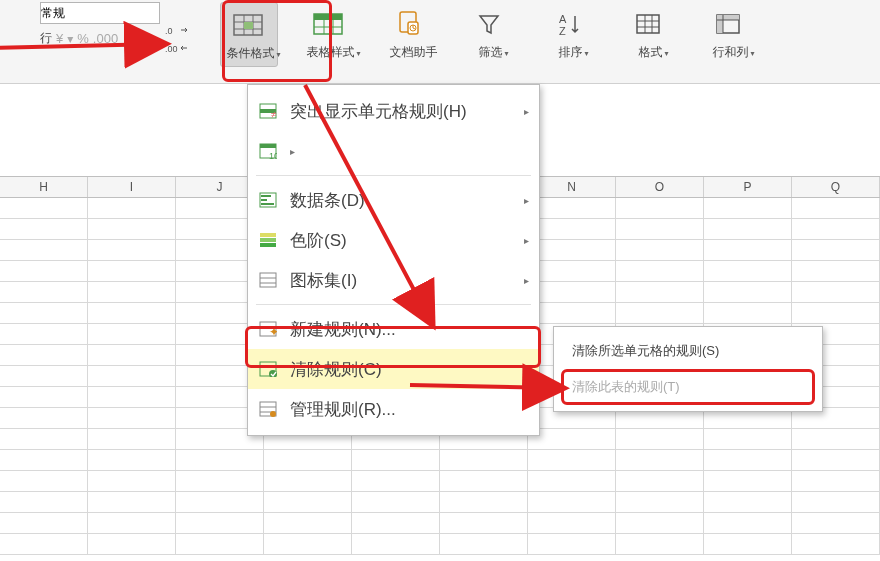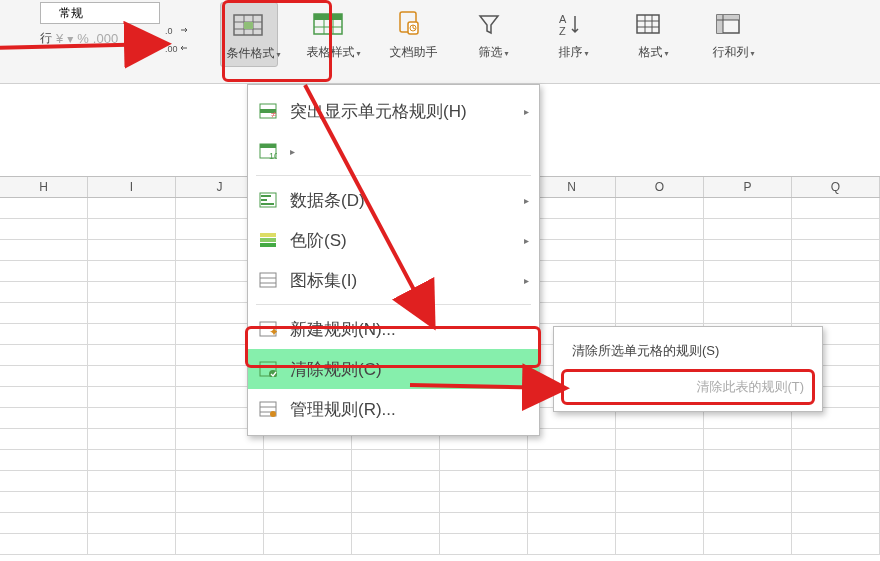--- a/index.html
+++ b/index.html
@@ -27,21 +27,21 @@
     position: absolute;
     left: 40px;
     top: 2px;
     width: 170px;
   }
   .num-fmt-combo {
     width: 120px;
     height: 22px;
     border: 1px solid #b5b5b5;
     background: #fff;
-    padding: 2px 18px;
+    padding: 2px 0;
     font-size: 12px;
   }
   .num-fmt-row2 {
     margin-top: 6px;
     display: flex;
     align-items: center;
     gap: 4px;
     color: #777;
   }
   .row-label {
@@ -154,21 +154,21 @@
   .menu-item {
     display: flex;
     align-items: center;
     height: 40px;
     padding: 0 10px;
     gap: 12px;
     color: #444;
     position: relative;
   }
   .menu-item.hover {
-    background: #86efac;
+    background: #fef9c3;
   }
   .menu-item .mi-icon {
     width: 20px;
     display: flex;
     justify-content: center;
   }
   .menu-item .mi-label {
     flex: 1;
     font-size: 17px;
   }
@@ -196,21 +196,20 @@
   }
   .sub-item {
     height: 36px;
     line-height: 36px;
     padding: 0 18px;
     font-size: 13px;
     color: #444;
   }
   .sub-item.disabled {
     color: #aaa;
-    text-align: right;
   }
 
   
   .annot {
     position: absolute;
     border: 3px solid #e02020;
     border-radius: 6px;
     z-index: 30;
     pointer-events: none;
   }

